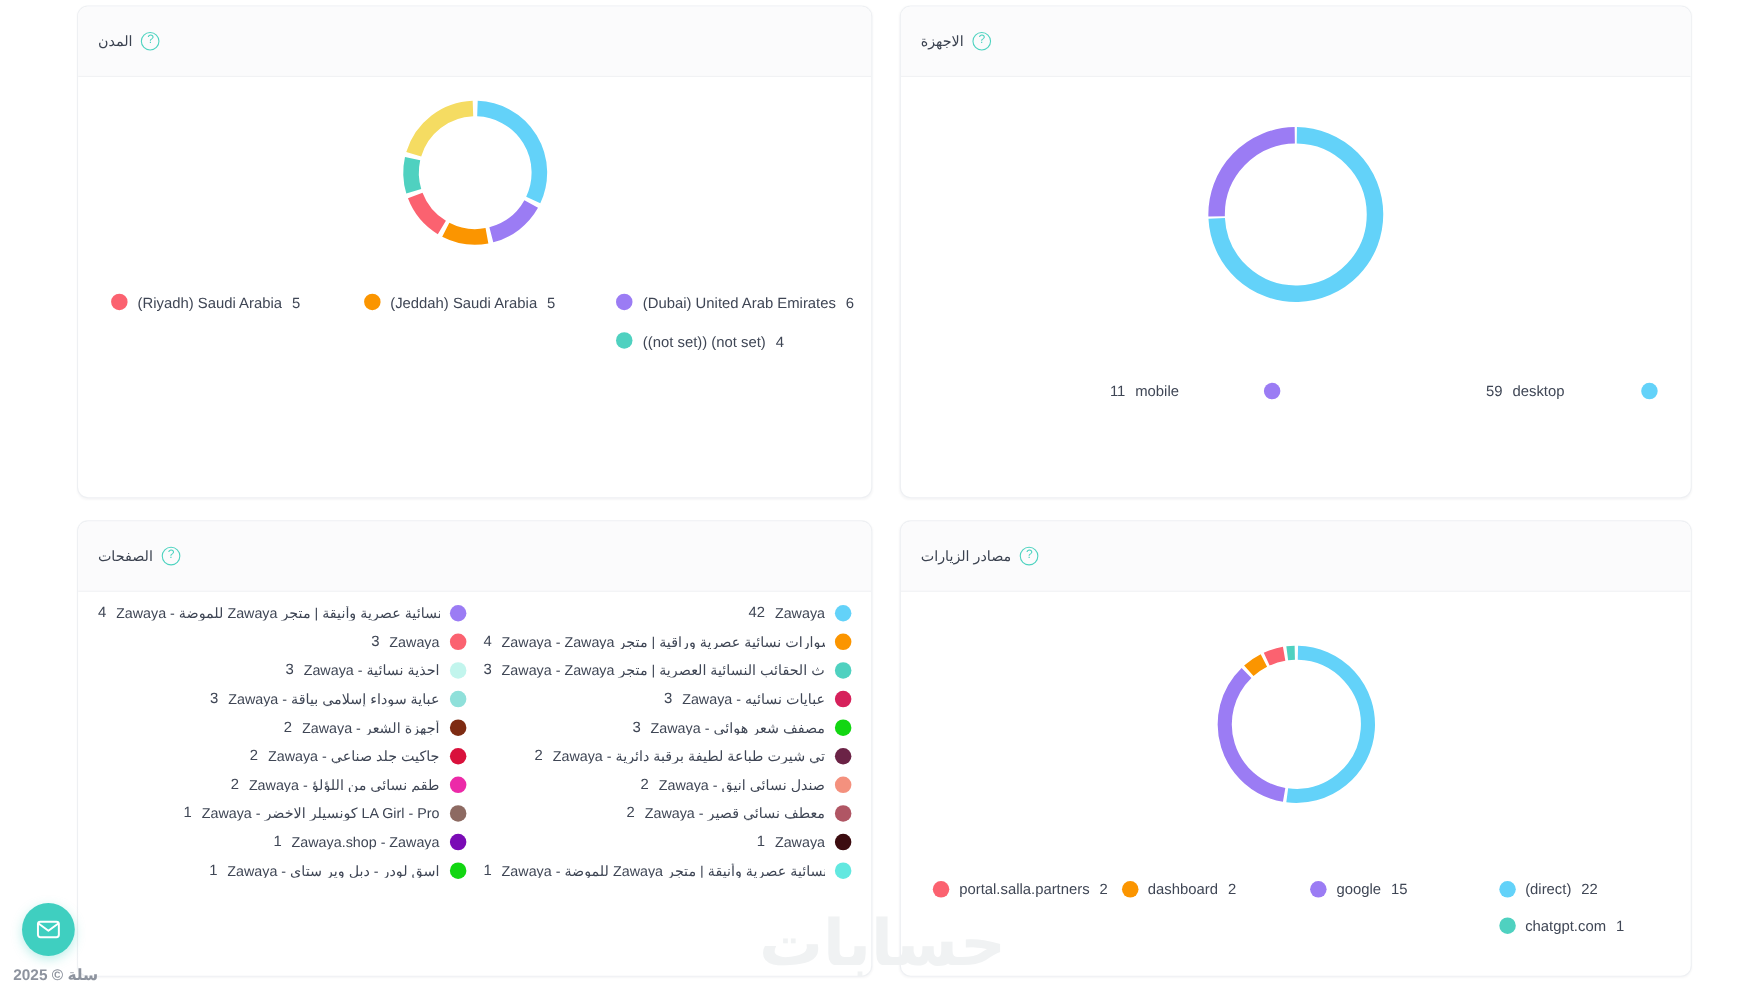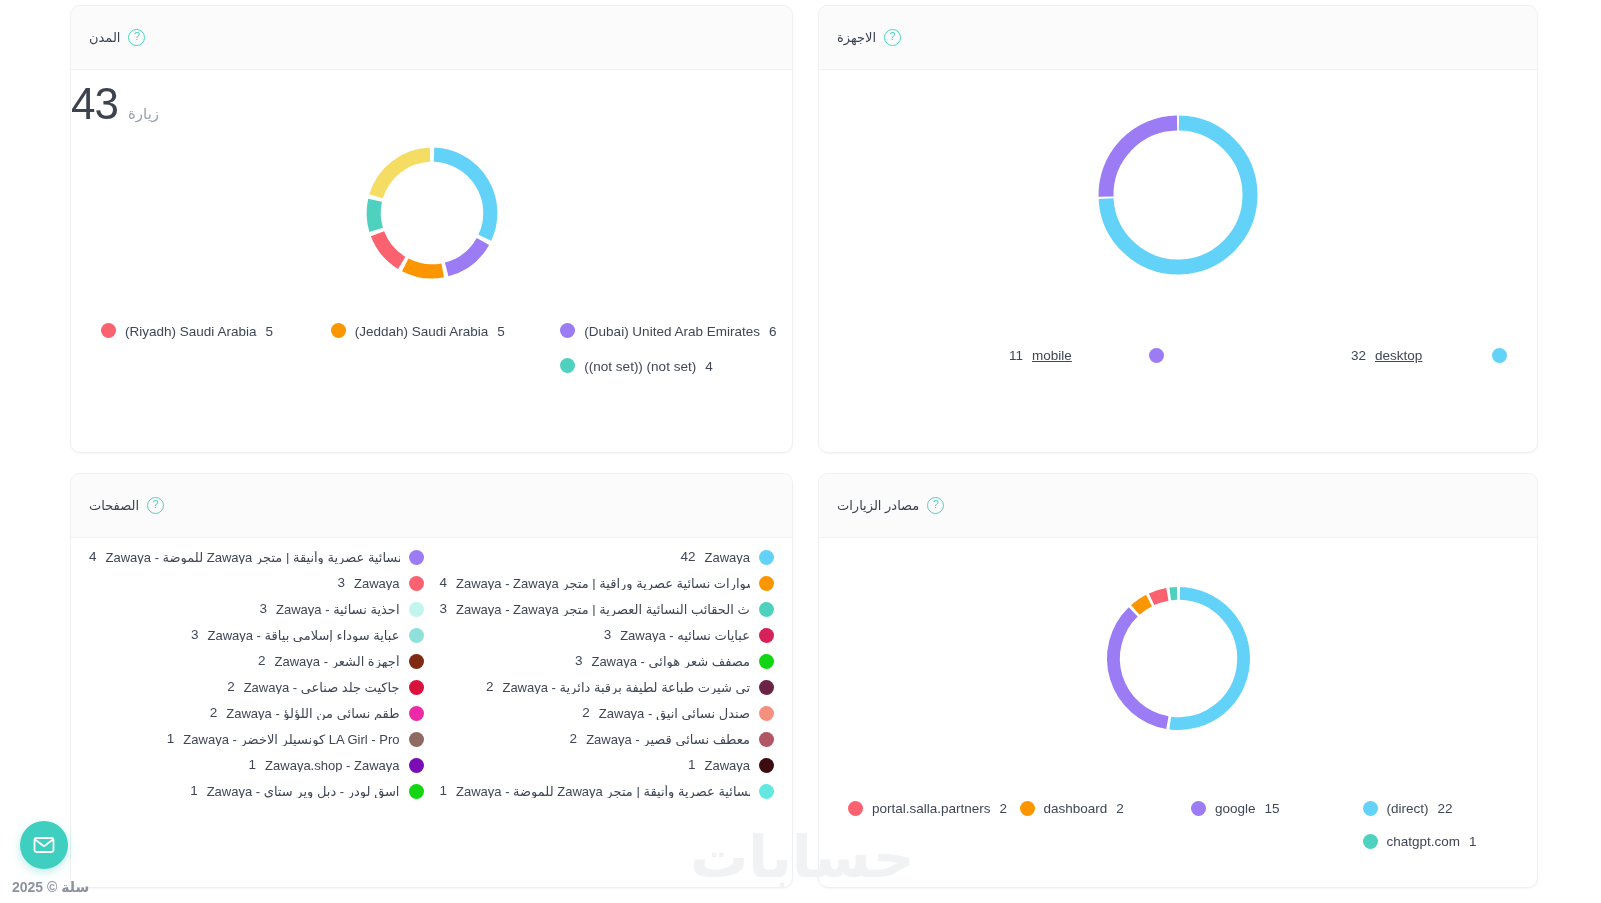--- a/index.html
+++ b/index.html
@@ -128,21 +128,21 @@
     border-radius: 50%;
     flex: 0 0 auto;
     display: inline-block;
   }
   .lg-label { direction: rtl; unicode-bidi: plaintext; }
   .lg-val { color: #3f4655; font-size: 13.5px; }
 
   
   .legend-devices { margin-top: 22px; gap: 0; }
   .legend-devices .legend-item { width: 50%; padding: 6px 14px; }
-  .legend-devices .lg-label { width: 108px; text-decoration: underline; }
+  .legend-devices .lg-label { width: 108px; }
 
   
   .legend-cities { margin-top: 8px; }
   .legend-cities .legend-item { width: 33.33%; padding: 10px 14px; direction: ltr; align-items: flex-end; }
 
   
   .legend-sources { margin-top: 14px; }
   .legend-sources .legend-item { width: 25%; padding: 9px 13px; direction: ltr; }
 
   
@@ -205,40 +205,36 @@
       <div class="chart-wrap" style="height:250px;">
         <svg width="180" height="180" viewBox="0 0 180 180">
             <path d="M 90.9424508811368 18.006168414671492 A 72 72 0 1 1 18.088619429557937 93.57118250066402" stroke="#63d2f9" stroke-width="15" fill="none"></path>
             <path d="M 18.019779003934772 91.68753825367308 A 72 72 0 0 1 89.05754911886318 18.006168414671492" stroke="#9b7cf4" stroke-width="15" fill="none"></path>
           </svg>
       </div>
       <div class="legend legend-devices">
           <div class="legend-item">
             <span class="dot" style="background: rgb(99, 210, 249);"></span>
             <span class="lg-label">desktop</span>
-            <span class="lg-val">32</span>
+            <span class="lg-val">59</span>
           </div>
           <div class="legend-item">
             <span class="dot" style="background: rgb(155, 124, 244);"></span>
             <span class="lg-label">mobile</span>
             <span class="lg-val">11</span>
           </div>
         </div>
     </div>
 
     <div class="card card-cities">
       <div class="card-head">
         <div class="head-inner">
           <span class="help-icon">?</span>
           <span class="card-title">المدن</span>
         </div>
-      </div>
-      <div class="visits-row">
-        <span class="visits-num">43</span>
-        <span class="visits-label">زيارة</span>
       </div>
       <div class="chart-wrap cities-chart" style="height:185px;">
         <svg width="150" height="150" viewBox="0 0 180 180">
             <path d="M 92.44296476917508 20.0426421086633 A 70 70 0 0 1 153.3330538840338 119.81483331702646" stroke="#63d2f9" stroke-width="17" fill="none"></path>
             <path d="M 151.09900011041583 124.16009639195133 A 70 70 0 0 1 107.59535959044591 157.75251523657926" stroke="#9b7cf4" stroke-width="17" fill="none"></path>
             <path d="M 102.82632162862437 158.81486375398183 A 70 70 0 0 1 57.89200644334742 152.20190310405266" stroke="#fb9500" stroke-width="17" fill="none"></path>
             <path d="M 53.631234481196834 149.8106419848367 A 70 70 0 0 1 24.57835952013123 114.8999790546658" stroke="#fb6270" stroke-width="17" fill="none"></path>
             <path d="M 23.000788613103964 110.2757410107256 A 70 70 0 0 1 21.699489408788963 74.66897743202136" stroke="#4fd1c0" stroke-width="17" fill="none"></path>
             <path d="M 22.935304093051286 69.94192025869631 A 70 70 0 0 1 87.55703523082488 20.0426421086633" stroke="#f5dc62" stroke-width="17" fill="none"></path>
           </svg>

